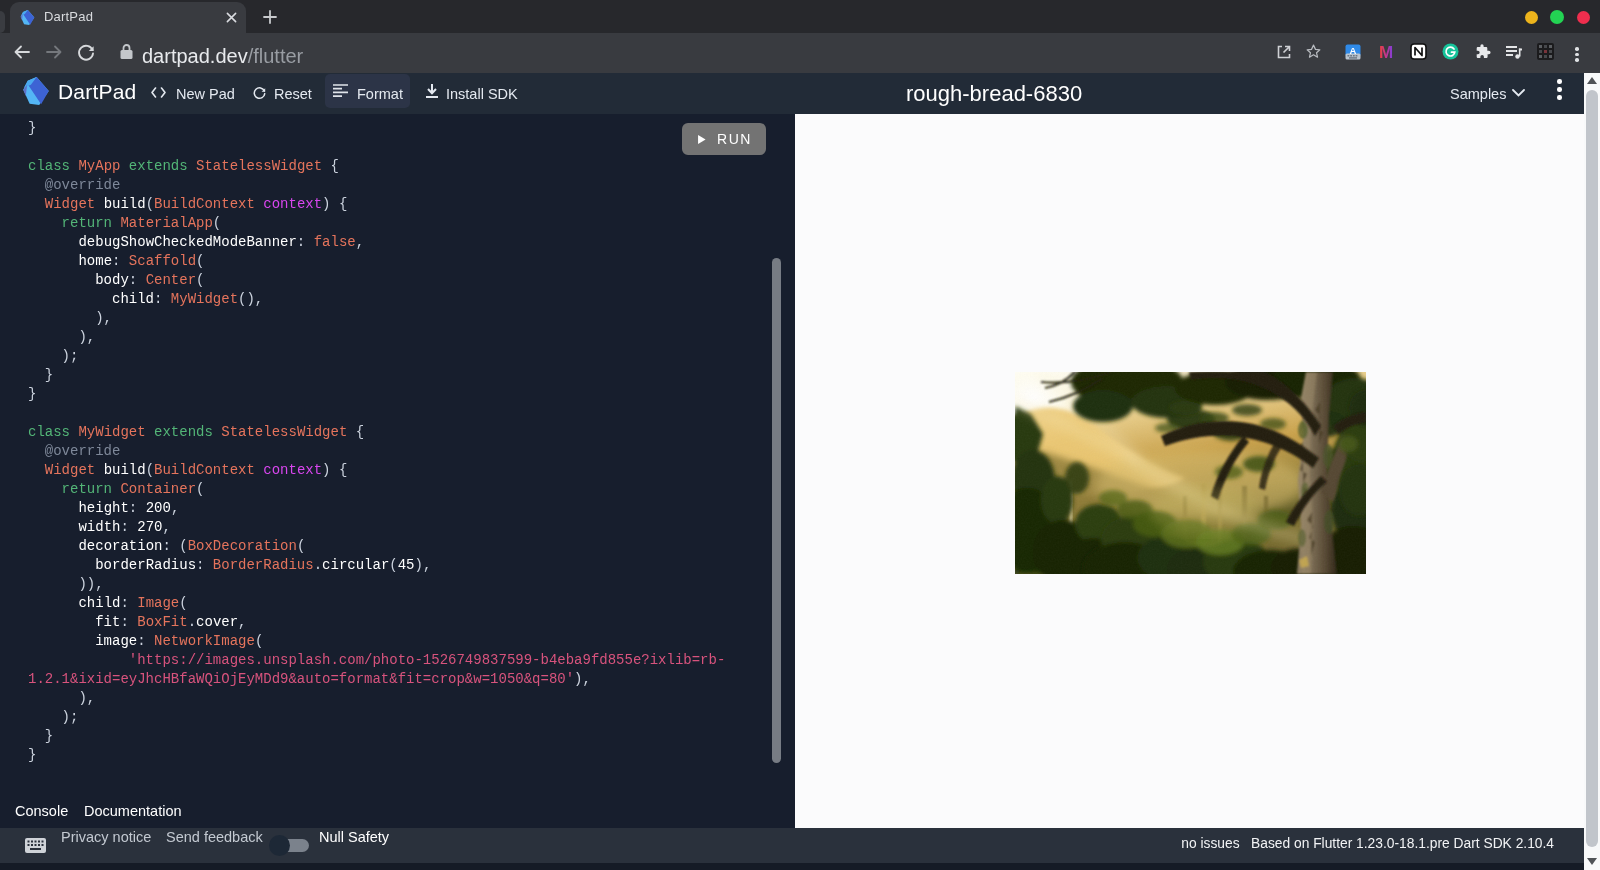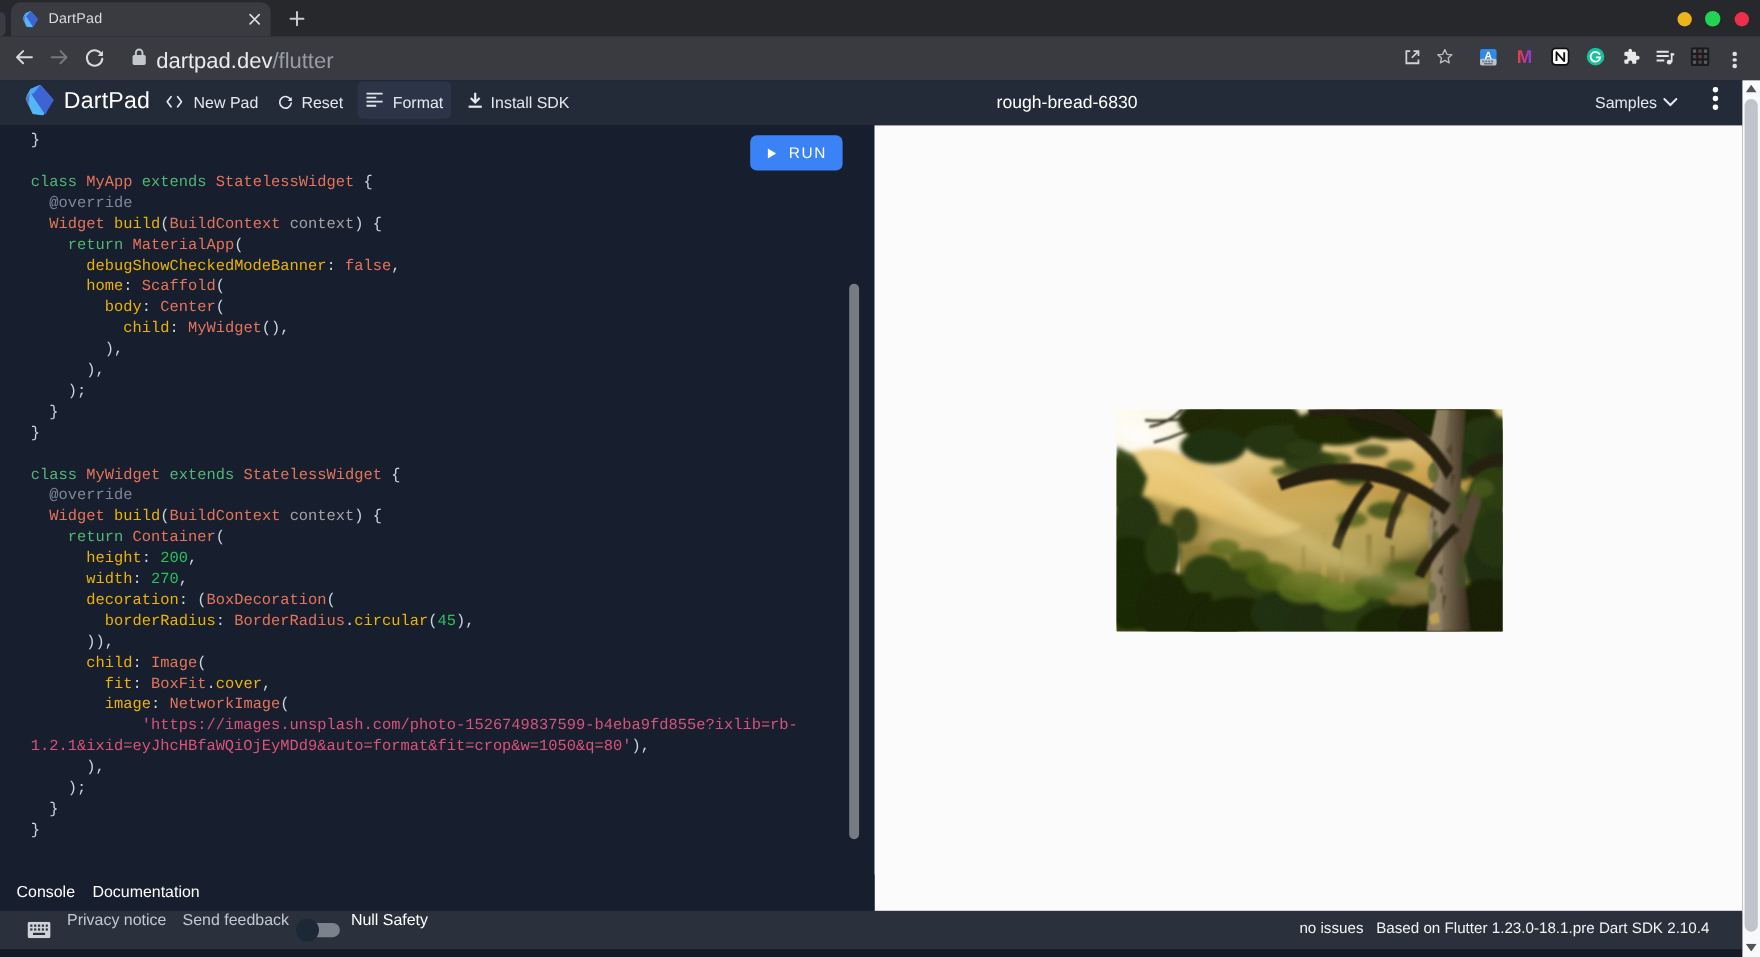--- a/index.html
+++ b/index.html
@@ -10,43 +10,43 @@
 #strip{left:0;top:0;width:1600px;height:33px;background:#27282c}
 #tab{left:10px;top:2px;width:236px;height:31px;background:#393b40;border-radius:9px 9px 0 0}
 #tabtitle{left:44px;top:9px;font-size:13px;color:#d9dbde;letter-spacing:.2px}
 #toolbar{left:0;top:33px;width:1600px;height:40px;background:#393b40}
 
 #dphead{left:0;top:73px;width:1600px;height:41px;background:#222b37}
 
 #editor{left:0;top:114px;width:795px;height:716px;background:#171e2d;overflow:hidden}
 #code{position:absolute;left:28px;top:4.5px;font-family:"Liberation Mono",monospace;
   font-size:14px;line-height:19px;color:#ccd3de;white-space:pre}
-.k{color:#53b577}.t{color:#e5745c}.p{color:#eab308}.c{color:#a3a3a3}
-.s{color:#d8537d}.n{color:#22c55e}.o{color:#7e8899}
+.k{color:#53b577}.t{color:#e5745c}.p{color:#ffffff}.c{color:#d946ef}
+.s{color:#d8537d}.n{color:#ffffff}.o{color:#7e8899}
 
 #out{left:795px;top:114px;width:789px;height:716px;background:#fbfbfc}
 
 #consolerow{left:0;top:795px;width:795px;height:35px;background:#171e2d}
 #footer{left:0;top:828px;width:1584px;height:35px;background:#2a313c}
 #btmstrip{left:0;top:863px;width:1584px;height:7px;background:#151b26}
 
 #sbar{left:1584px;top:73px;width:16px;height:797px;background:#f8f9fa}
 #sthumb{left:1586px;top:90px;width:12px;height:757px;background:#c1c5cb;border-radius:6px}
 
 .dot{border-radius:50%}
 #urltext{left:142px;top:45px;font-size:20px;color:#e8eaed}
 #urltext span{color:#999da3}
 .tico{position:absolute;top:42px}
 
 .hitem{position:absolute;top:73px;height:41px;display:flex;align-items:center;color:#e4e9f0;font-size:14.5px}
 #fmtbtn{left:325px;top:74px;width:85px;height:34px;background:#2c3447;border-radius:5px}
 #dptitle{left:58px;top:80px;font-size:21px;color:#fff;letter-spacing:.2px}
-#padname{left:906px;top:73px;height:41px;line-height:41px;font-size:16px;color:#fff}
-
-#run{left:682px;top:123px;width:84px;height:32px;background:#3b82f6;border-radius:6px;
+#padname{left:906px;top:73px;height:41px;line-height:41px;font-size:22px;color:#fff}
+
+#run{left:682px;top:123px;width:84px;height:32px;background:#737373;border-radius:6px;
   color:#fff;font-size:14px;letter-spacing:1.5px;display:flex;align-items:center;justify-content:center}
 
 #ethumb{left:772px;top:258px;width:9px;height:505px;background:#777c84;border-radius:5px}
 
 #consolerow{color:#fff;font-size:15px}
 #footL{left:0;top:828px;height:18px;display:flex;align-items:center;color:#c3c9d1;font-size:14.5px}
 #nullsafe{color:#fff;font-weight:normal;font-size:14.5px}
 #status{right:46px;top:828px;height:30px;display:flex;align-items:center;color:#f2f3f5;font-size:13.8px}
 </style>
 </head>

